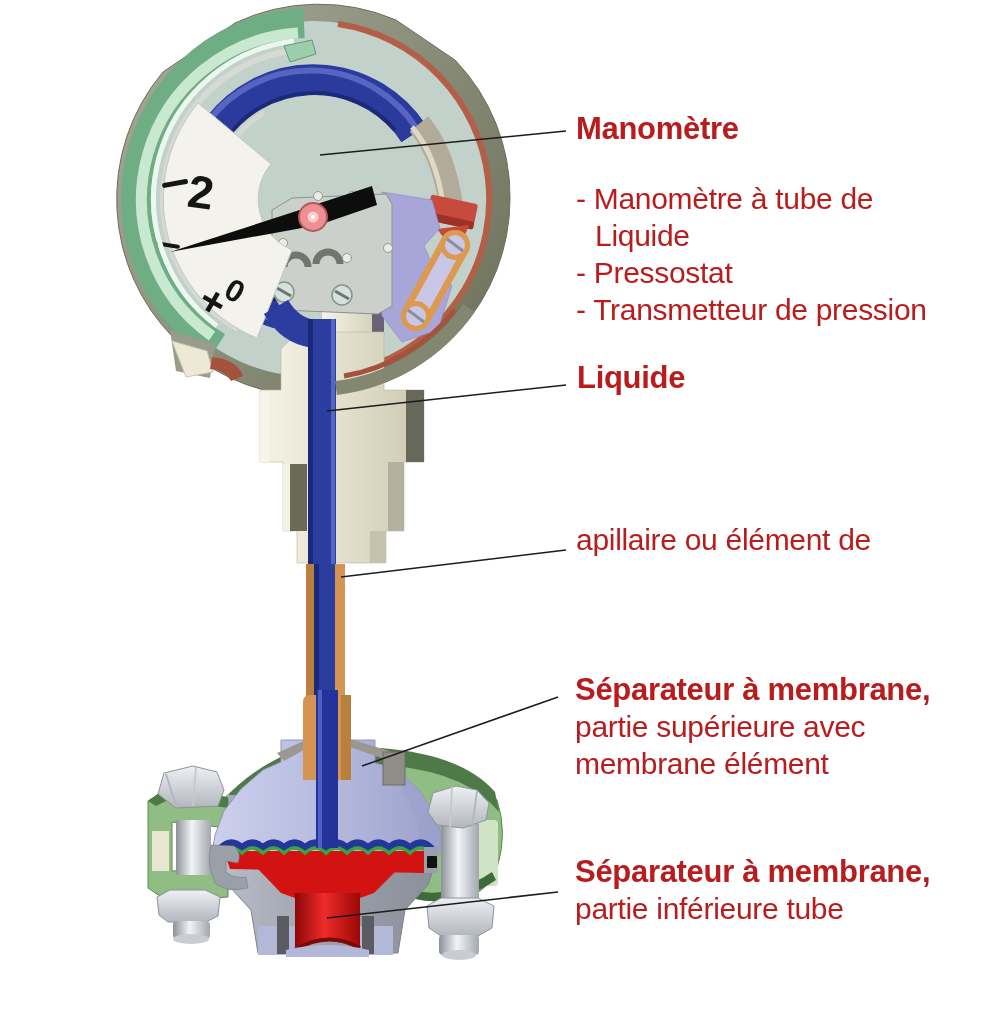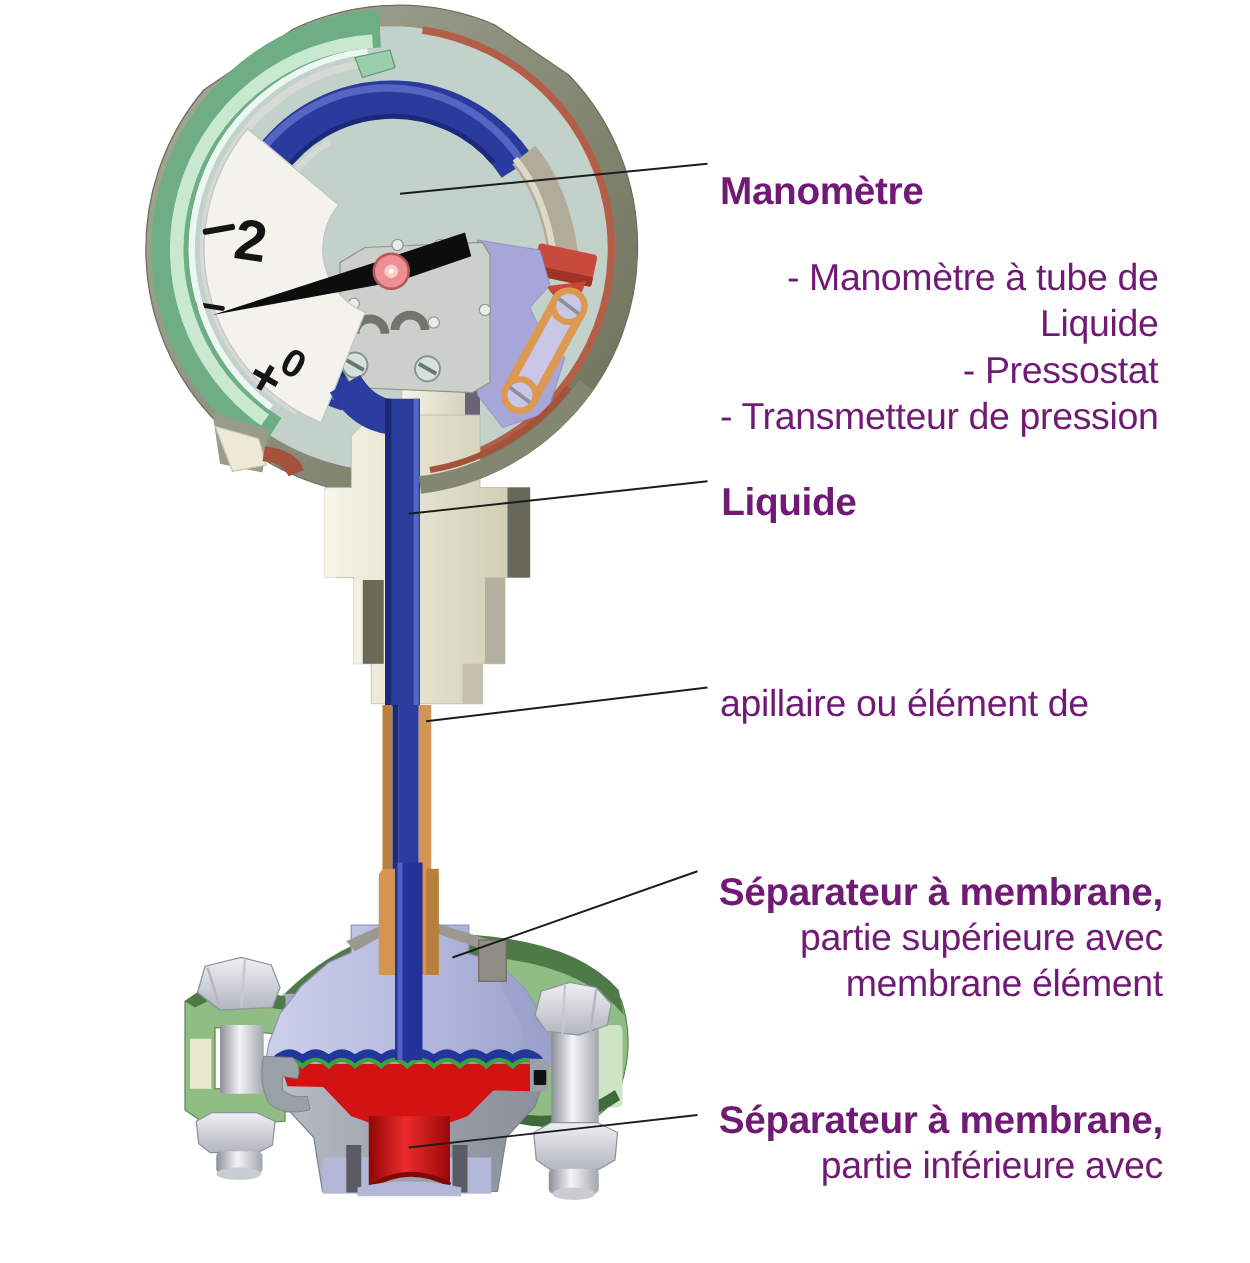--- a/index.html
+++ b/index.html
@@ -1,21 +1,21 @@
 <!DOCTYPE html>
 <html><head>
 <meta charset="utf-8">
 <style>
   html,body{margin:0;padding:0;background:#ffffff;}
   .stage{position:relative;width:1000px;height:1010px;background:#ffffff;overflow:hidden;
          font-family:"Liberation Sans",sans-serif;}
   .stage svg{position:absolute;left:0;top:0;}
-  .lbl{position:absolute;color:#701a75;margin-top:24px;}
+  .lbl{position:absolute;color:#b91c1c;}
   .t{font-weight:700;font-size:31px;line-height:37px;letter-spacing:-0.3px;}
-  .r{font-weight:400;font-size:30px;line-height:37px;letter-spacing:-0.3px;text-align:right;}
+  .r{font-weight:400;font-size:30px;line-height:37px;letter-spacing:-0.3px;}
   .indent{margin-left:19px;}
 </style>
 </head>
 <body>
 
 <div class="stage">
 
 <svg width="1000" height="1010" viewBox="0 0 1000 1010">
   <defs>
     <linearGradient id="gradCase" x1="0" y1="0" x2="1" y2="0.7">
@@ -265,16 +265,16 @@
 </div>
 
 <div class="lbl" style="left:575px;top:671px">
   <div class="t">Séparateur à membrane,</div>
   <div class="r">partie supérieure avec</div>
   <div class="r">membrane élément</div>
 </div>
 
 <div class="lbl" style="left:575px;top:853px">
   <div class="t">Séparateur à membrane,</div>
-  <div class="r">partie inférieure avec</div>
+  <div class="r">partie inférieure tube</div>
 </div>
 
 </div>
 
 </body></html>

